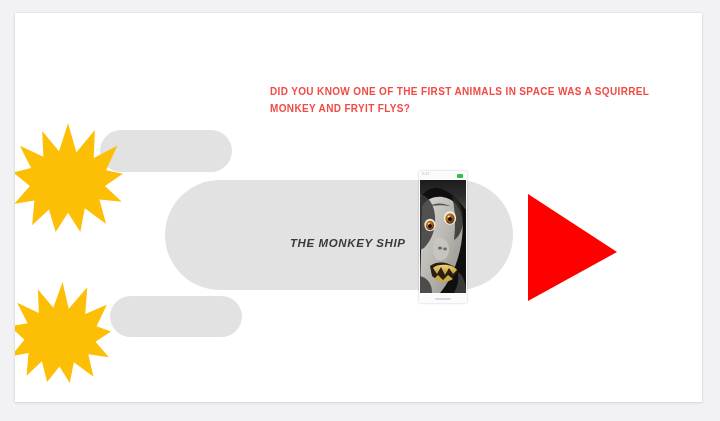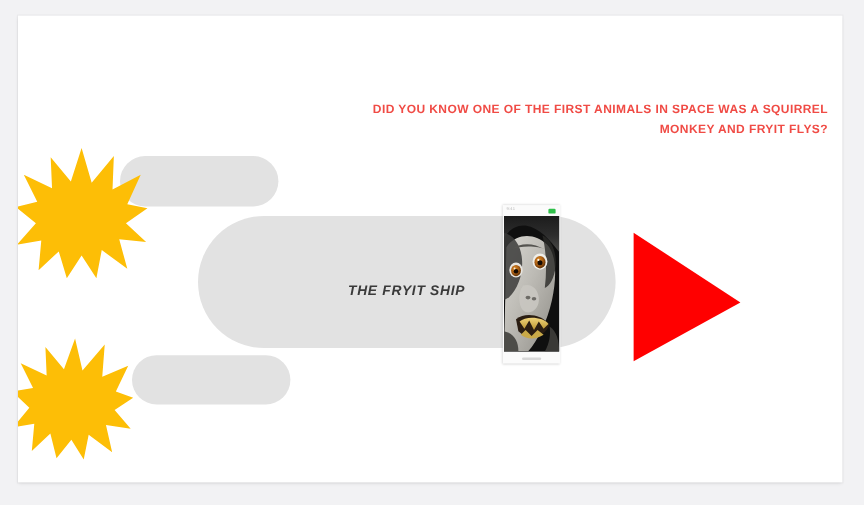--- a/index.html
+++ b/index.html
@@ -30,21 +30,21 @@
     box-shadow: 0 1px 3px rgba(0,0,0,0.10), 0 0 0 1px rgba(0,0,0,0.03);
     overflow: hidden;
   }
 
   
   #headline {
     position: absolute;
     left: 255px;
     top: 70px;
     width: 420px;
-    text-align: right;
+    text-align: left;
     color: #f04b45;
     font-size: 10px;
     font-weight: bold;
     letter-spacing: 0.35px;
     line-height: 17px;
     font-family: "Liberation Sans", sans-serif;
   }
 
   
   .pill {
@@ -159,21 +159,21 @@
   <div id="slide">
 
     <div id="headline">DID YOU KNOW ONE OF THE FIRST ANIMALS IN SPACE WAS A SQUIRREL MONKEY AND FRYIT FLYS?</div>
 
     <div class="pill" id="fin-top"></div>
 
     <div class="pill" id="fin-bottom"></div>
 
     <div class="pill" id="body-main"></div>
 
-    <div id="ship-label">THE FRYIT SHIP</div>
+    <div id="ship-label">THE MONKEY SHIP</div>
 
     <svg id="exhaust" class="shape" viewBox="0 0 105 122" preserveAspectRatio="none">
       <polygon points="15,14 15,121 104,72" fill="#ff0000"></polygon>
     </svg>
 
     <svg id="burst-top" class="starburst" viewBox="0 0 100 100">
       <polygon fill="#fdbe06" points="50,2 57.5,28 74,8 73,33 94,22 84,44 99,47 83,58 98,72 78,70 84,92 65,78 61,99 50,82 39,99 33,79 18,93 20,71 2,74 16,58 1,46 17,42 7,22 28,32 27,9 42,27"></polygon>
     </svg>
 
     <svg id="burst-bottom" class="starburst" viewBox="0 0 100 100">

